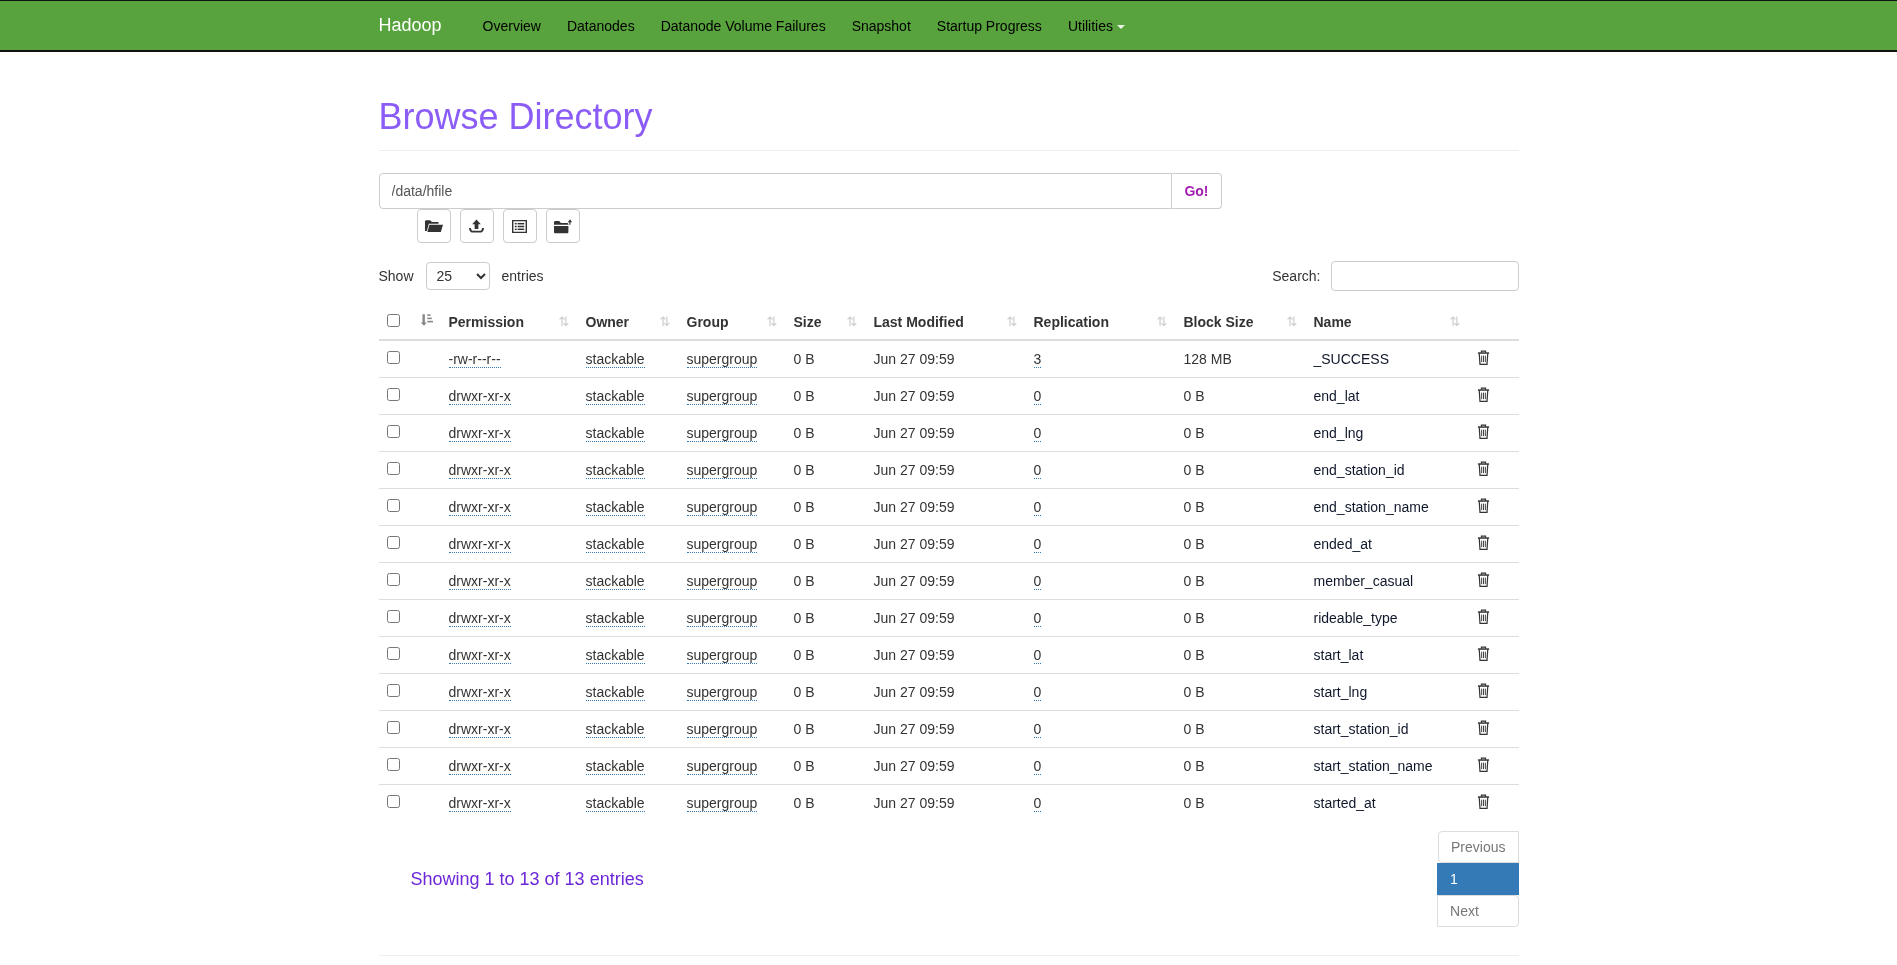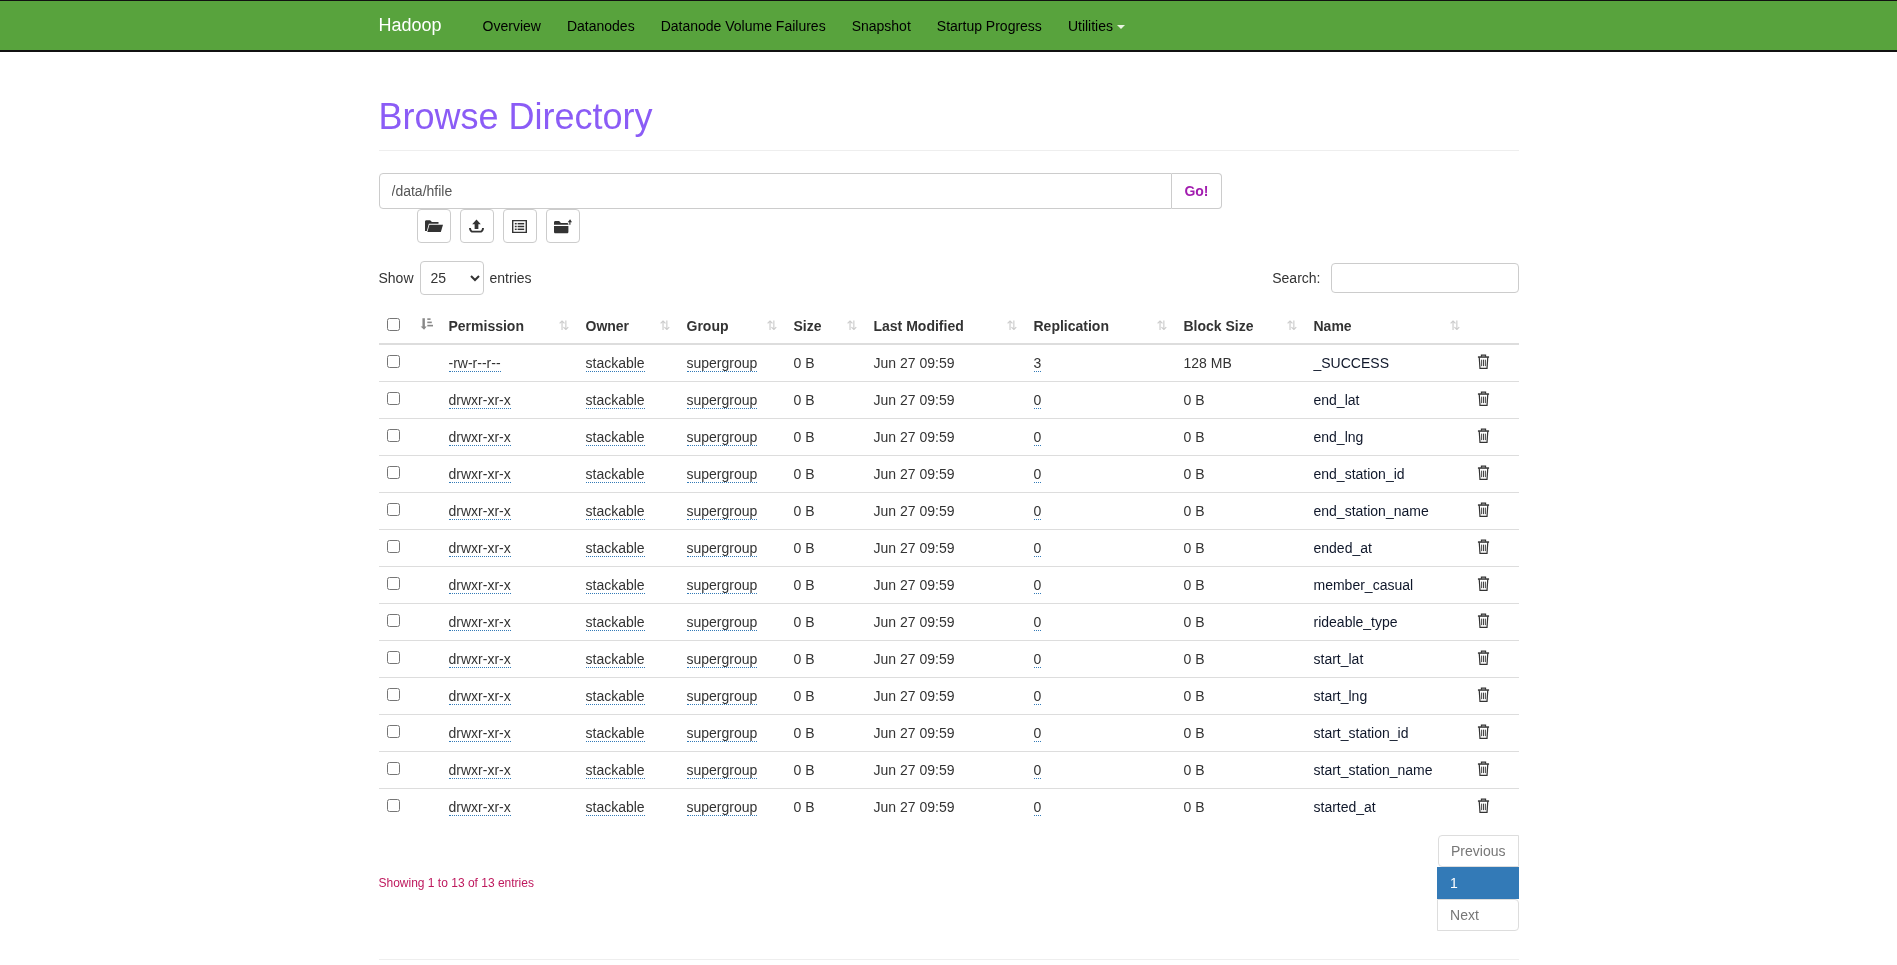--- a/index.html
+++ b/index.html
@@ -92,23 +92,23 @@
     cursor: pointer;
     display: flex;
     align-items: center;
     justify-content: center;
     padding: 0;
   }
   .icon-btn svg { display: block; }
 
   
   .table-controls { display: flex; justify-content: space-between; align-items: center; margin-bottom: 14px; }
-  .length-control { display: flex; align-items: center; gap: 6px; }
+  .length-control { display: flex; align-items: center; gap: 12px; }
   .length-select {
-    height: 34px;
+    height: 28px;
     width: 64px;
     border: 1px solid #ccc;
     border-radius: 4px;
     font-family: "Liberation Sans", sans-serif;
     font-size: 14px;
     color: #333;
     padding: 2px 6px;
     background: #fff;
   }
   .search-control { display: flex; align-items: center; gap: 10px; }
@@ -138,21 +138,21 @@
     white-space: nowrap;
   }
   .sort-glyph { float: right; color: #ccc; font-size: 13px; font-weight: 400; margin-left: 8px; }
   .editable { border-bottom: 1px dotted #337ab7; cursor: pointer; }
   .name-link { color: #0f172a; text-decoration: none; cursor: pointer; }
   .trash-btn { background: none; border: 0; padding: 0; cursor: pointer; }
   input[type="checkbox"] { width: 13px; height: 13px; margin: 0; cursor: pointer; }
 
   
   .table-footer { display: flex; justify-content: space-between; align-items: center; margin-top: 10px; }
-  .info-text { font-size: 12px; color: #be185d; }
+  .info-text { font-size: 18px; color: #6d28d9; margin-left: 32px; }
   .pagination { display: flex; list-style: none; margin: 0; padding: 0; flex-direction: column; }
   .pagination a {
     display: block;
     padding: 7px 12px;
     border: 1px solid #ddd;
     margin-left: -1px;
     color: #777;
     background: #fff;
     text-decoration: none;
     font-size: 14px;

